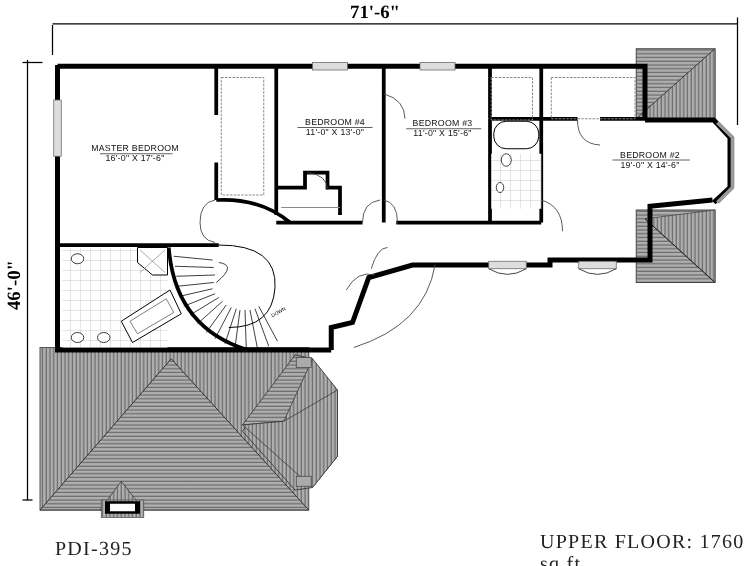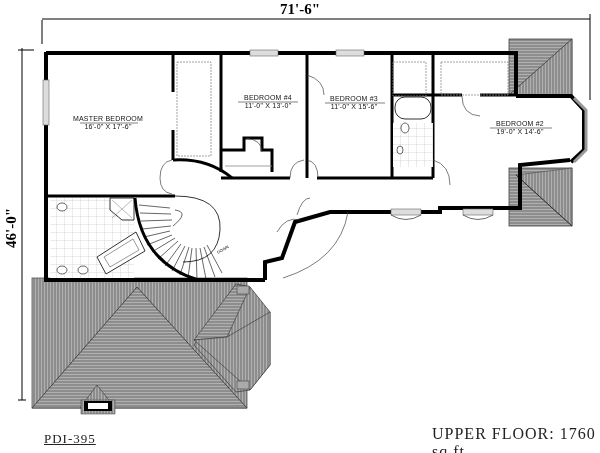--- a/index.html
+++ b/index.html
@@ -1,21 +1,21 @@
 <!DOCTYPE html>
 <html><head>
 <meta charset="utf-8">
 <style>
   html, body { margin:0; padding:0; background:#ffffff; }
   body { width:600px; height:453px; position:relative; overflow:hidden; font-family:"Liberation Serif", serif; }
   #plan { position:absolute; left:0; top:0; width:600px; height:453px; }
   .room-label { font-family:"Liberation Sans", sans-serif; font-size:7px; fill:#111; text-anchor:middle; letter-spacing:0.2px; }
   .dim-text { font-family:"Liberation Serif", serif; font-weight:bold; fill:#000; }
   .caption { position:absolute; font-family:"Liberation Serif", serif; font-size:16px; color:#222; letter-spacing:1px; }
-  #plan-id { left:44px; top:431px; text-decoration:underline; font-size:13px; }
+  #plan-id { left:44px; top:431px; font-size:16px; }
   #floor-caption { left:432px; top:425px; }
 </style>
 </head>
 <body>
 
 <svg id="plan" viewBox="0 0 600 453" xmlns="http://www.w3.org/2000/svg">
   <defs>
     <pattern id="roofV" width="3" height="3" patternUnits="userSpaceOnUse">
       <rect width="3" height="3" fill="#b0b0b0"></rect>
       <line x1="1" y1="0" x2="1" y2="3" stroke="#6a6a6a" stroke-width="1"></line>

